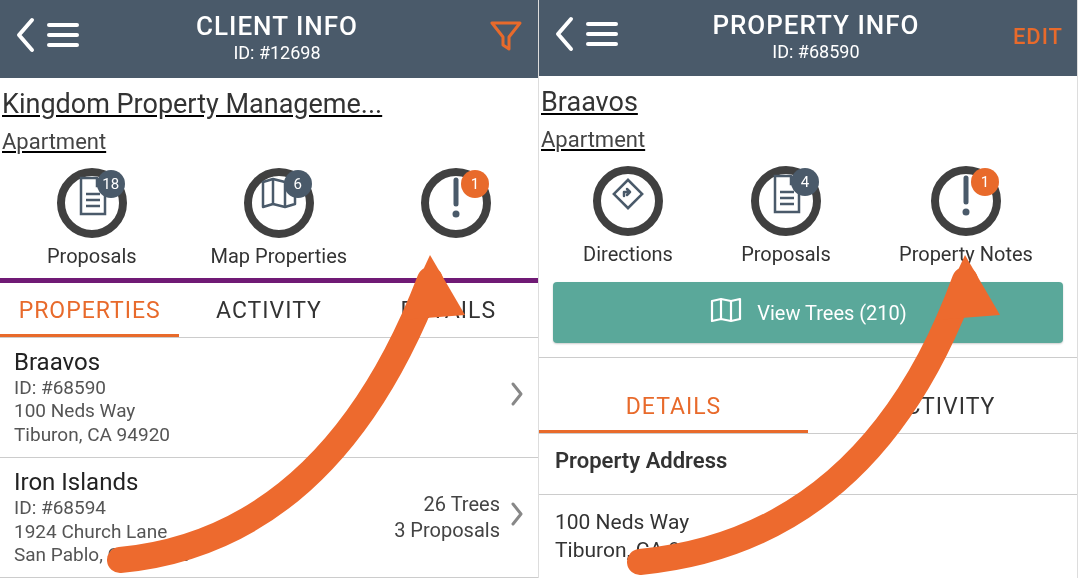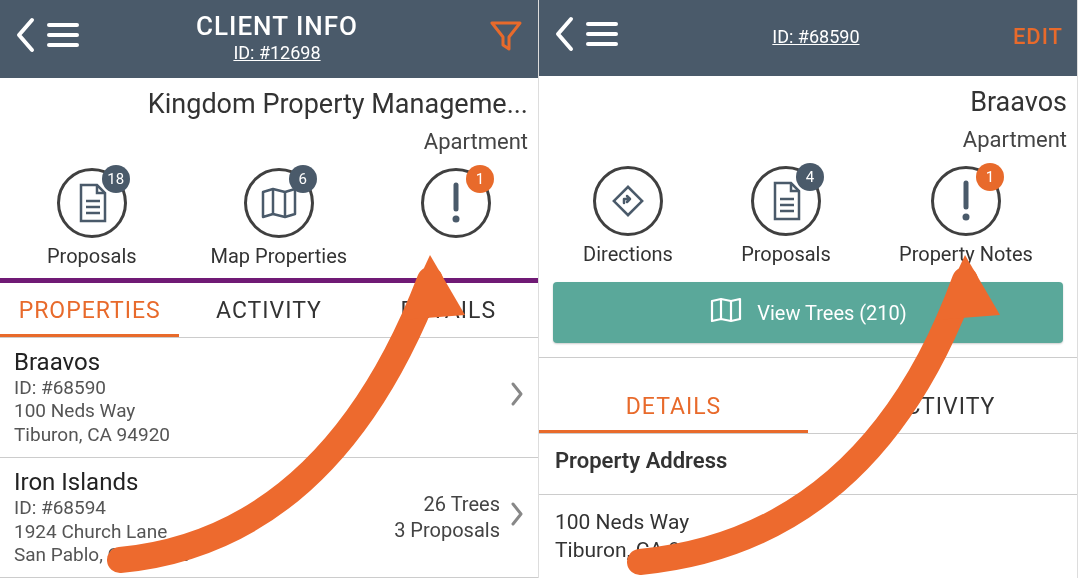--- a/index.html
+++ b/index.html
@@ -40,37 +40,37 @@
   }
   .header-title {
     font-size: 26px;
     font-weight: 500;
     letter-spacing: 1px;
   }
   .header-sub {
     font-size: 18px;
     font-weight: 400;
     margin-top: 1px;
-    text-decoration: underline;
   }
   .header-right {
     min-width: 50px;
     display: flex;
     justify-content: flex-end;
     align-items: flex-start;
   }
   .edit-btn {
     color: #e86a2b;
     font-size: 22px;
     font-weight: 500;
     letter-spacing: 1px;
   }
   .info-block {
-    text-align: right;
-    padding: 10px 10px 6px 10px;
+    text-align: left;
+    padding: 10px 10px 6px 2px;
+    text-decoration: underline;
   }
   .info-name {
     font-size: 27px;
     color: #333;
     font-weight: 400;
   }
   .info-type {
     font-size: 22px;
     color: #444;
     margin-top: 9px;
@@ -82,24 +82,23 @@
   }
   .action-item {
     display: flex;
     flex-direction: column;
     align-items: center;
     gap: 6px;
   }
   .circle-icon {
     width: 70px;
     height: 70px;
-    border: 3px solid #404040;
+    border: 8px solid #404040;
     border-radius: 50%;
     display: flex;
-    align-items: center;
     justify-content: center;
     position: relative;
   }
   .badge {
     position: absolute;
     top: -6px;
     right: -6px;
     background: #4a5a6a;
     color: #fff;
     border-radius: 50%;
@@ -325,20 +324,21 @@
       </span>
       <span>
         <svg width="34" height="28" viewBox="0 0 34 28">
             <line x1="3" y1="4" x2="31" y2="4" stroke="#fff" stroke-width="4" stroke-linecap="round"></line>
             <line x1="3" y1="14" x2="31" y2="14" stroke="#fff" stroke-width="4" stroke-linecap="round"></line>
             <line x1="3" y1="24" x2="31" y2="24" stroke="#fff" stroke-width="4" stroke-linecap="round"></line>
           </svg>
       </span>
     </div>
     <div class="header-center">
+      <div for="true" class="header-title">PROPERTY INFO</div>
       <div class="header-sub">ID: #68590</div>
     </div>
     <div class="header-right">
       <span class="edit-btn">EDIT</span>
     </div>
   </div>
 
   <div class="info-block">
     <div class="info-name">Braavos</div>
     <div class="info-type">Apartment</div>

